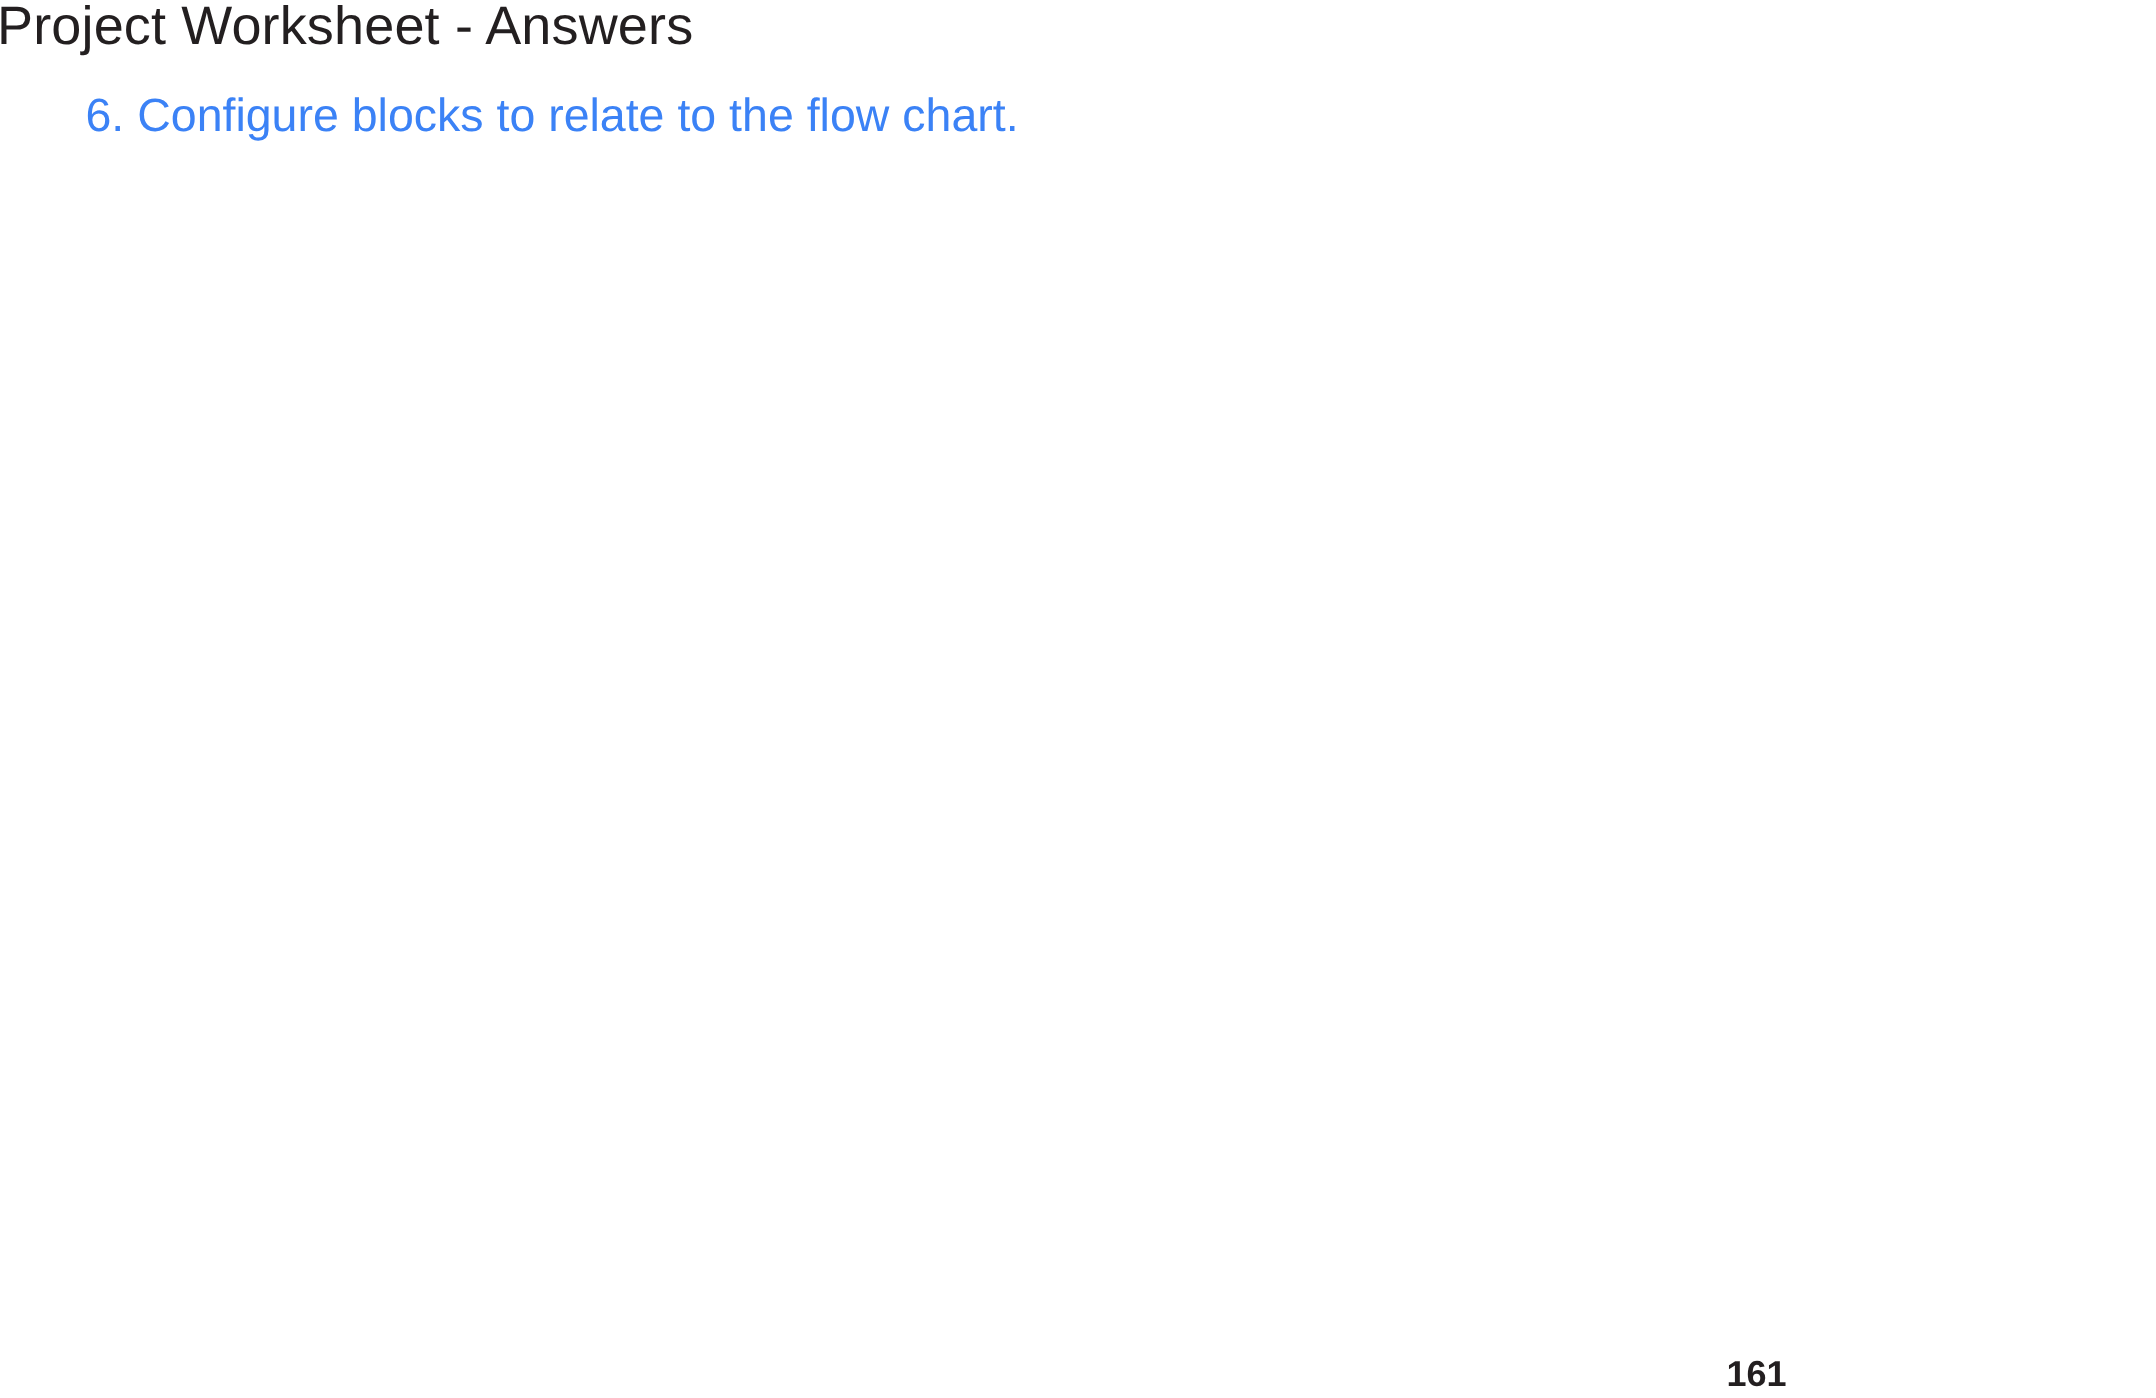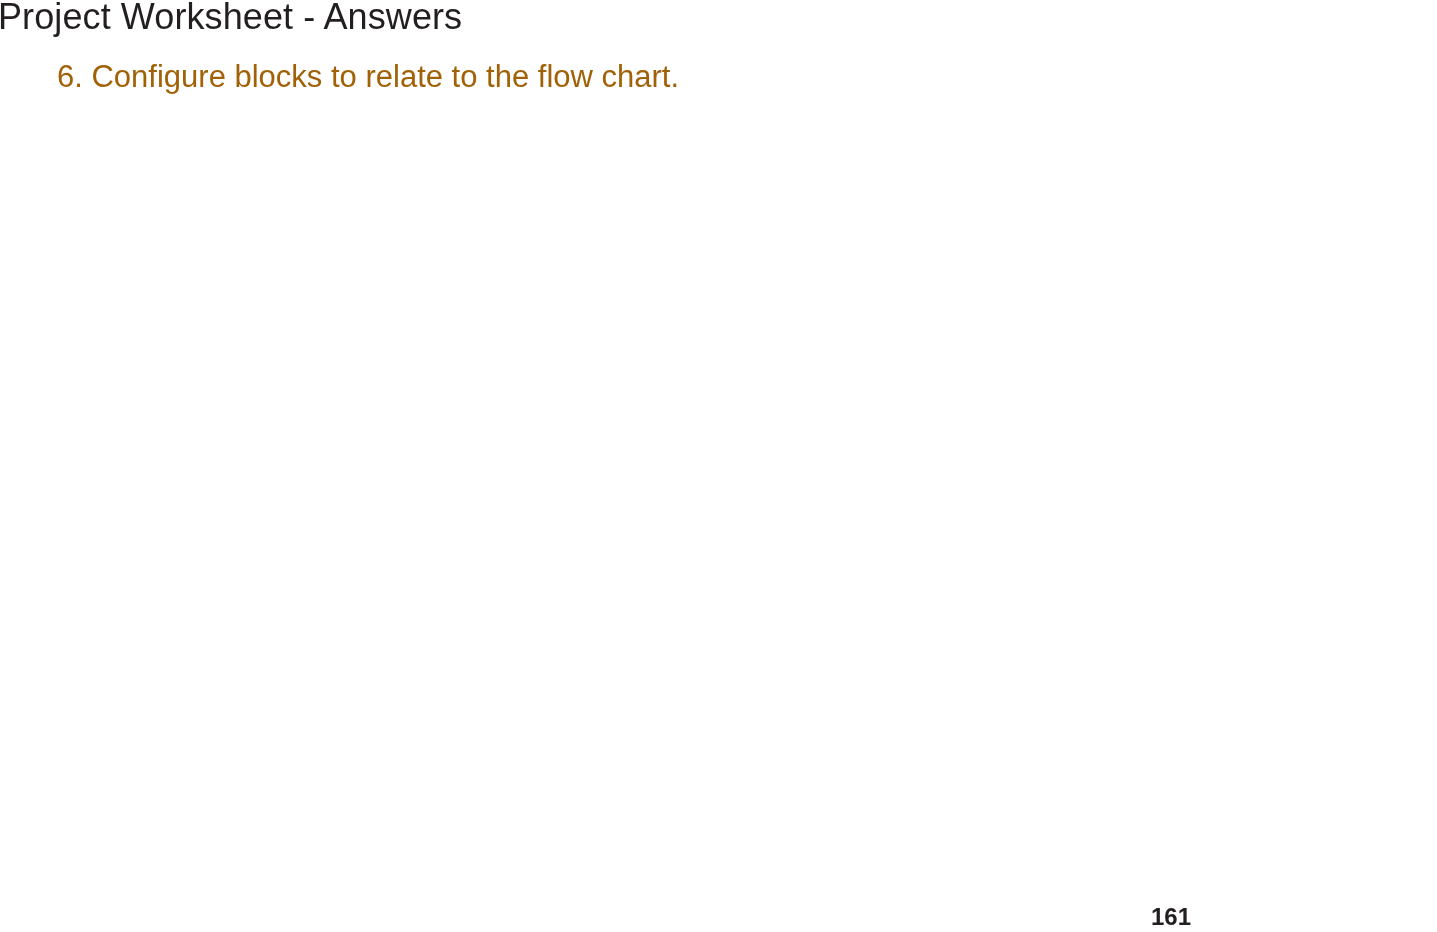--- a/index.html
+++ b/index.html
@@ -1,21 +1,21 @@
 <!DOCTYPE html>
 <html><head>
 <meta charset="utf-8">
 <style>
   html,body{margin:0;padding:0;}
   body{width:1437px;height:932px;background:#fff;overflow:hidden;
        font-family:"Liberation Sans",sans-serif;color:#231f20;}
   #page{position:relative;width:1187px;height:932px;}
   .abs{position:absolute;}
   #title{left:-2px;top:-4px;font-size:36px;letter-spacing:0.1px;color:#231f20;}
-  #step{left:57px;top:59px;font-size:31px;color:#a16207;}
+  #step{left:57px;top:59px;font-size:31px;color:#3b82f6;}
   #pagenum{right:-4px;top:903px;font-size:24px;font-weight:bold;color:#231f20;}
   svg{display:block;}
 </style>
 </head>
 <body>
 
 <div id="page">
   <div class="abs" id="title">Project Worksheet - Answers</div>
   <div class="abs" id="step">6. Configure blocks to relate to the flow chart.</div>
   <div class="abs" id="pagenum">161</div>

